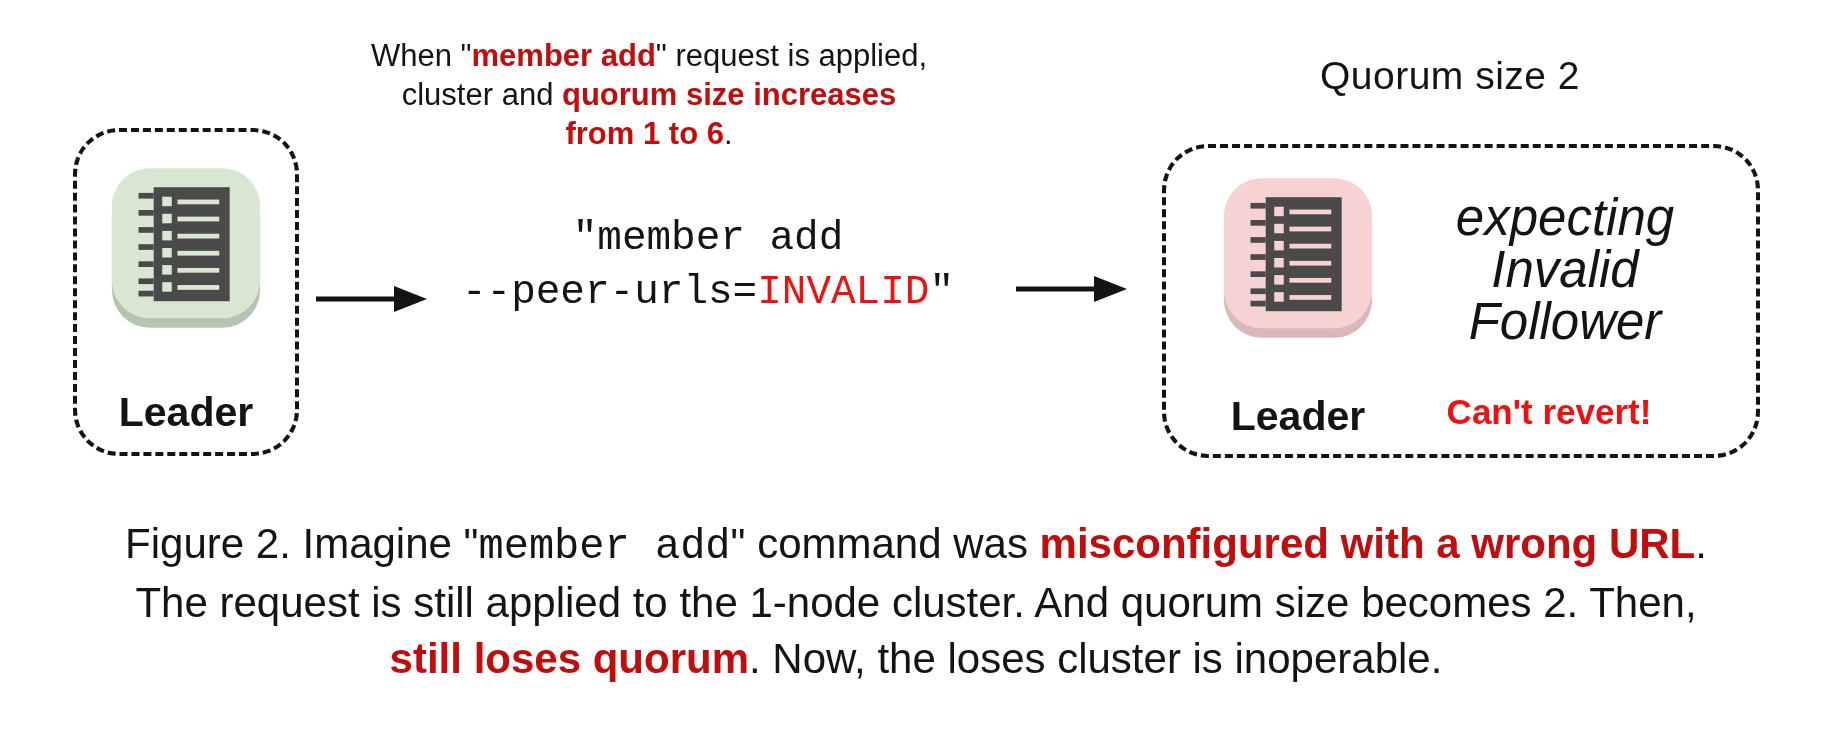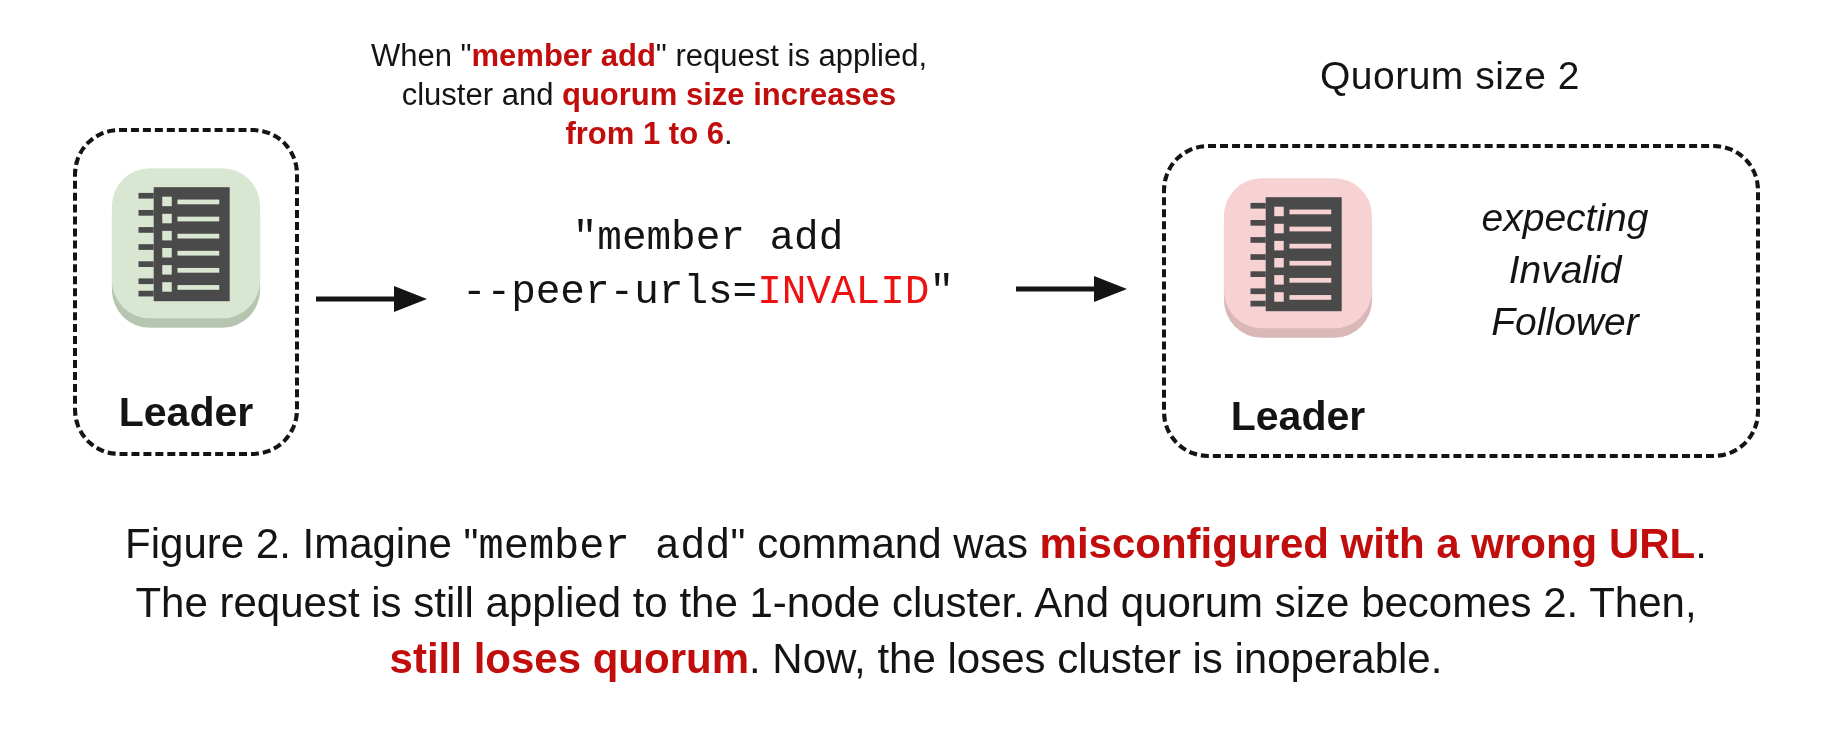--- a/index.html
+++ b/index.html
@@ -58,21 +58,21 @@
     font-weight:bold;
   }
   .side-col {
     display:flex; flex-direction:column; align-items:center;
     justify-content:space-between;
     padding-top:16px;
     width:310px;
   }
   .side-note {
     font-style:italic;
-    font-size:39px;
+    font-size:51px;
     line-height:52px;
     text-align:center;
     white-space:pre-line;
     margin-left:32px;
   }
   .warning {
     color:var(--bright-red);
     font-weight:bold;
     font-size:35px;
     margin-bottom:8px;
@@ -197,20 +197,21 @@
           <rect x="55" y="122" width="10" height="10"></rect>
             <rect x="71" y="125" width="44" height="5"></rect>
         </g>
       </svg>
       <div class="node-label">Leader</div>
     </div>
     <div class="side-col">
       <div class="side-note">expecting
 Invalid
 Follower</div>
+      <div class="warning">Can't revert!</div>
     </div>
   </div>
 
   <div class="caption"><span class="seg-italic">Figure 2.</span><span class="seg-plain"> Imagine "</span><span class="seg-code">member add</span><span class="seg-plain">" command was </span><span class="seg-redbold">misconfigured with a wrong URL</span><span class="seg-plain">.
 The request is still applied to the 1-node cluster. And quorum size becomes 2. Then,
 </span><span class="seg-redbold">still loses quorum</span><span class="seg-plain">. Now, the loses cluster is inoperable.</span></div>
 
 </div>
 
 </body></html>

